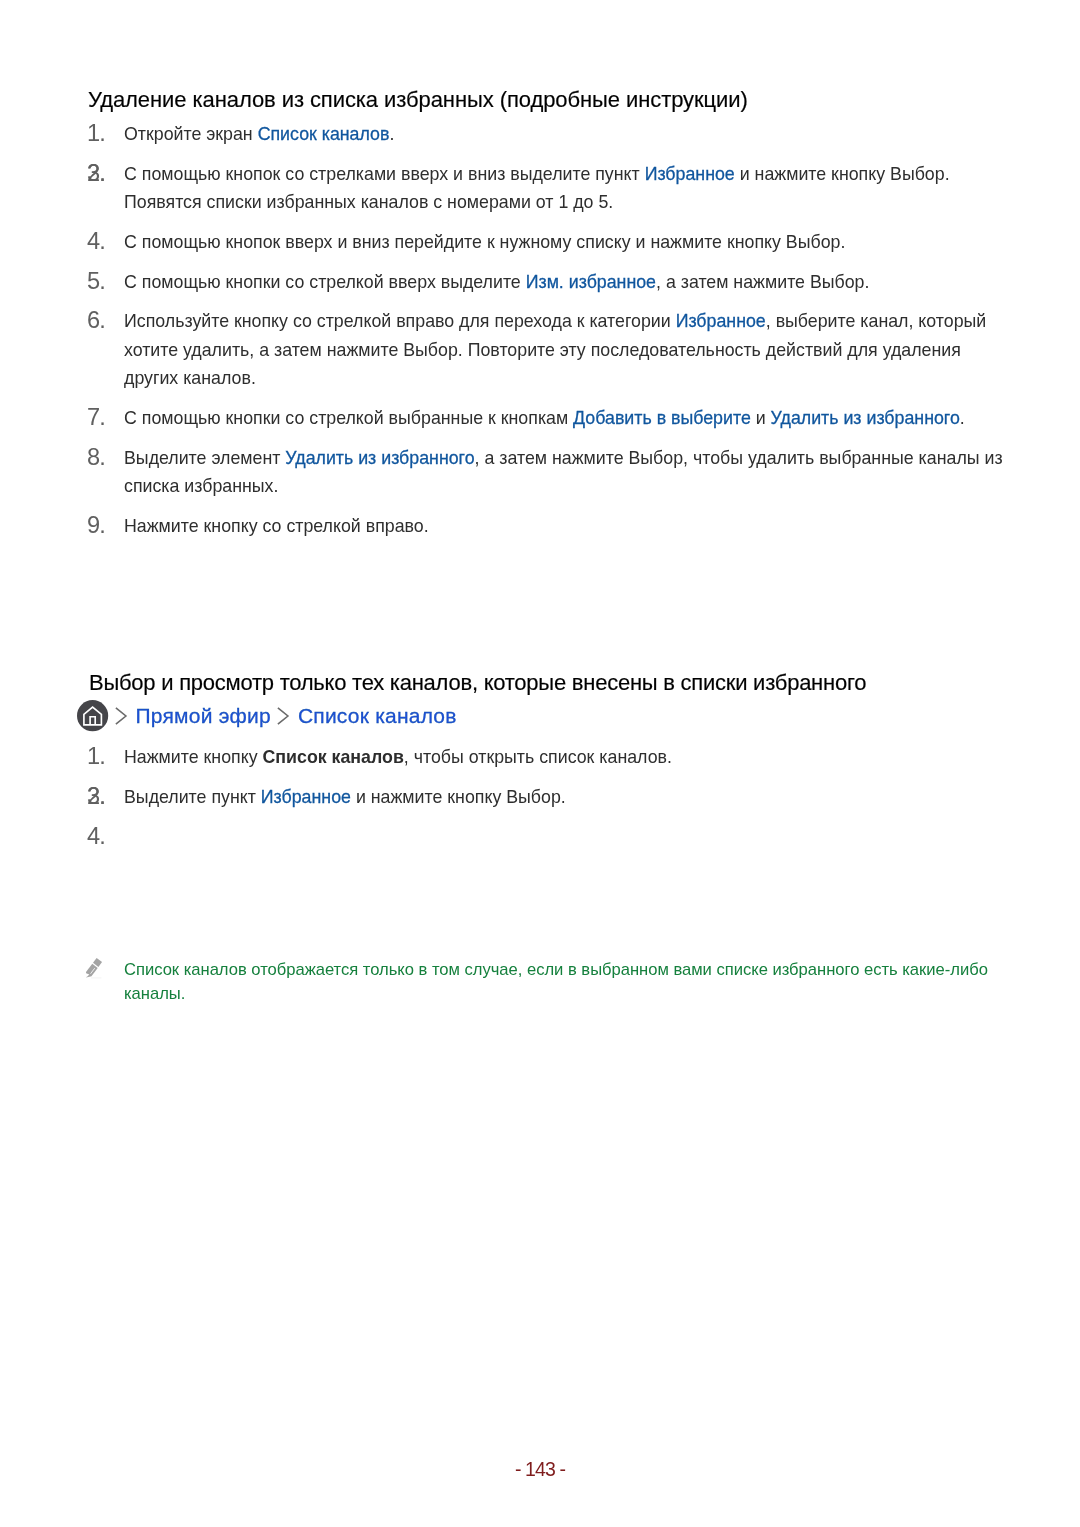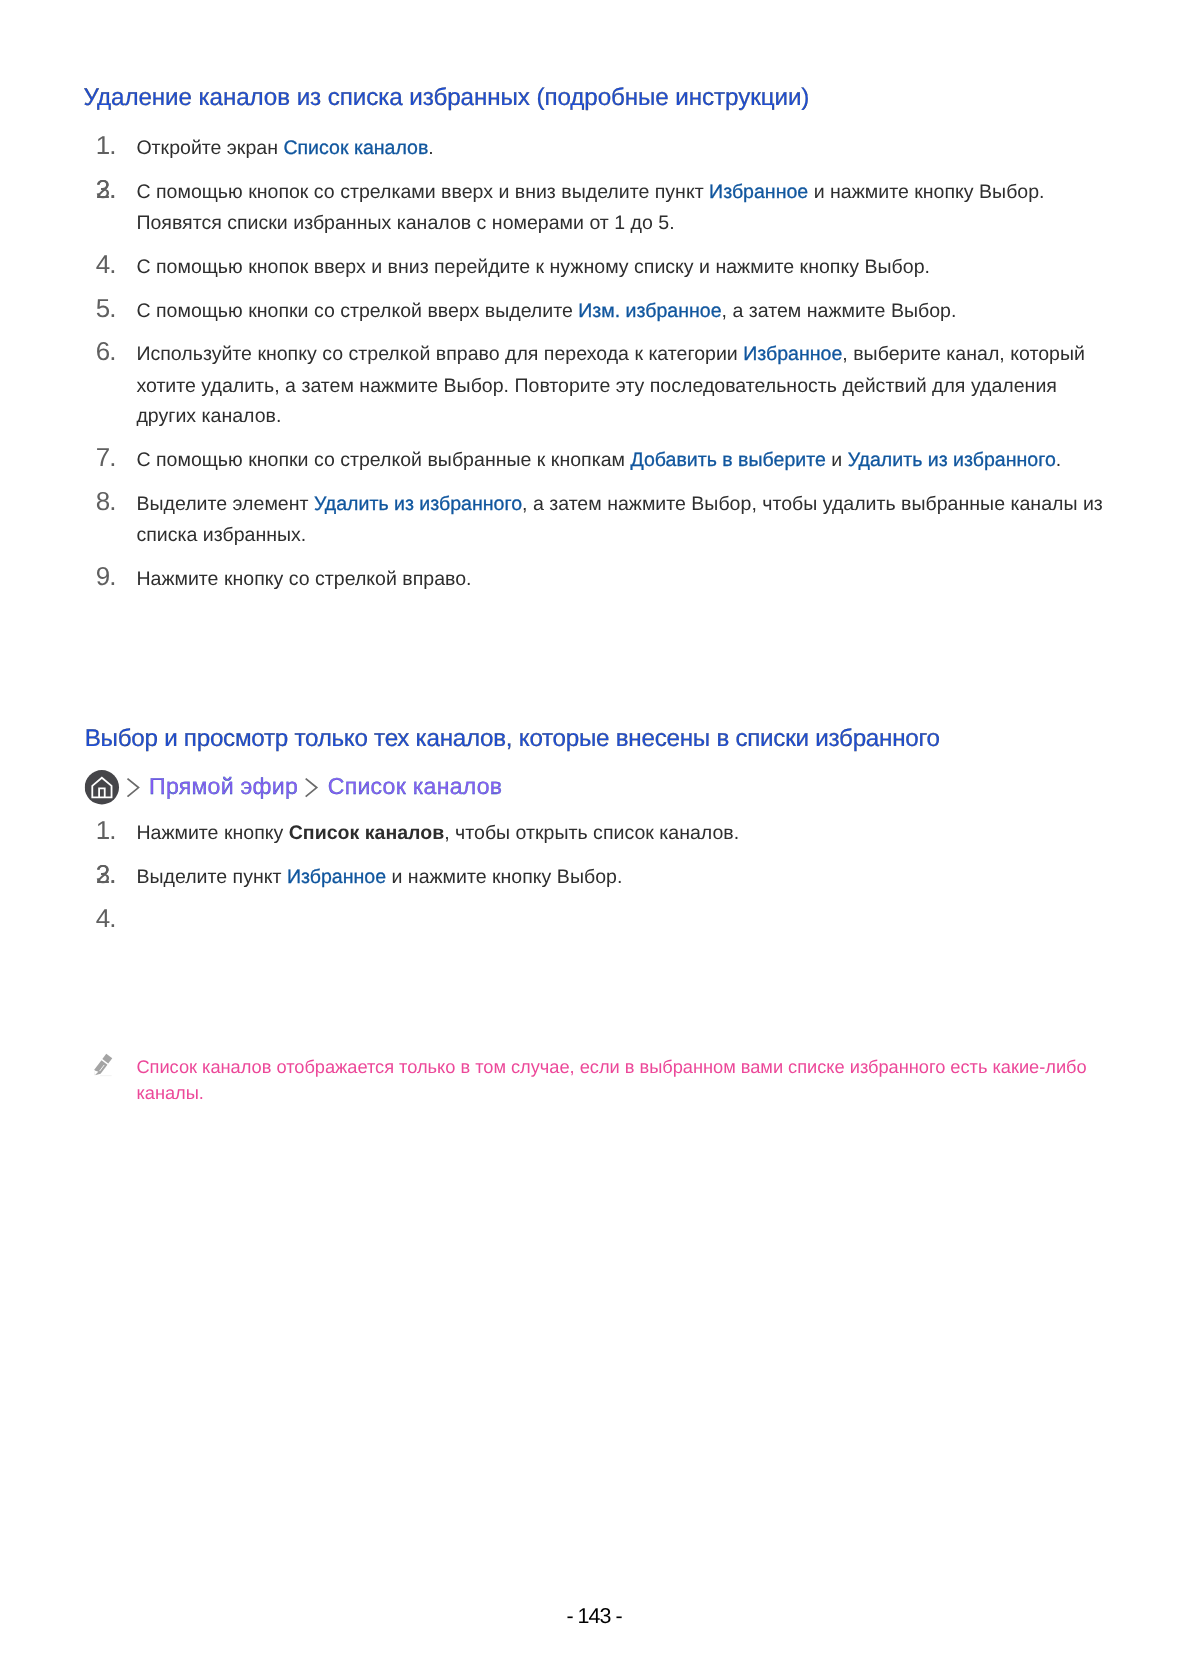--- a/index.html
+++ b/index.html
@@ -1,49 +1,49 @@
 <!DOCTYPE html>
 <html><head>
 <meta charset="utf-8">
 <style>
   html,body{margin:0;padding:0;background:#ffffff;}
   body{width:1080px;height:1527px;font-family:"Liberation Sans",sans-serif;
        -webkit-font-smoothing:antialiased;text-rendering:optimizeLegibility;}
   .page{position:relative;width:1080px;height:1527px;overflow:hidden;}
   .content{position:absolute;left:77px;top:0;width:920px;}
 
-  .sec-heading{font-size:22px;font-weight:normal;color:#1d4ed8;letter-spacing:-0.16px;line-height:28px;margin:0;
+  .sec-heading{font-size:22px;font-weight:normal;color:#000000;letter-spacing:-0.16px;line-height:28px;margin:12px;
                -webkit-text-stroke:0.22px #2f2f2f;}
   #sec0-heading{position:absolute;left:-1px;top:74px;letter-spacing:-0.08px;}
   #sec1-heading{position:absolute;left:0;top:656.8px;letter-spacing:-0.24px;text-align:right;}
 
   .steps{list-style:none;margin:0;padding:0;}
   .step{position:relative;padding-left:47px;font-size:17.8px;line-height:28.6px;color:#2e2e2e;
         margin-bottom:11px;letter-spacing:0px;}
   .step .marker{position:absolute;left:-2px;top:-1.0px;width:30px;text-align:right;color:#606060;
         font-size:23.6px;letter-spacing:-0.9px;}
   .blue{color:#10569e;-webkit-text-stroke:0.28px #10569e;}
   .bold{font-weight:bold;color:#2d2d2d;}
 
   #sec0-steps{position:absolute;left:0;top:120.2px;width:928px;}
   #sec1-steps{position:absolute;left:0;top:743.4px;width:928px;}
 
   .breadcrumb{position:absolute;left:0;top:699.5px;display:flex;align-items:flex-start;height:32px;}
   .home-ic{width:32px;height:32px;display:block;margin-left:-0.5px;}
   .bc-sep{display:block;width:19px;height:32px;margin:0 5px 0 3px;}
-  .bc-item{color:#8b5cf6;font-size:21px;font-weight:normal;letter-spacing:0.22px;line-height:32px;
+  .bc-item{color:#1d4ed8;font-size:21px;font-weight:normal;letter-spacing:0.22px;line-height:32px;
            display:block;height:32px;-webkit-text-stroke:0.26px #10569e;}
 
   .note{position:absolute;left:0;top:957.6px;width:935px;padding-left:47px;box-sizing:border-box;
-        font-size:16.6px;line-height:24.8px;color:#ec4899;letter-spacing:-0.02px;}
+        font-size:16.6px;line-height:24.8px;color:#15803d;letter-spacing:-0.02px;}
   .note .pencil svg{display:block;}
   .note .pencil{position:absolute;left:8.4px;top:-1.6px;width:18px;height:23px;}
 
   .pagenum{position:absolute;left:-77px;top:1458px;width:1080px;text-align:center;
-           font-size:19.5px;color:#000000;letter-spacing:-0.9px;}
+           font-size:19.5px;color:#7f1d1d;letter-spacing:-0.9px;}
 </style>
 </head>
 <body>
 
 <div class="page">
  <div class="content">
 
   <h2 class="sec-heading" id="sec0-heading">Удаление каналов из списка избранных (подробные инструкции)</h2>
 
   <ol class="steps" id="sec0-steps">

